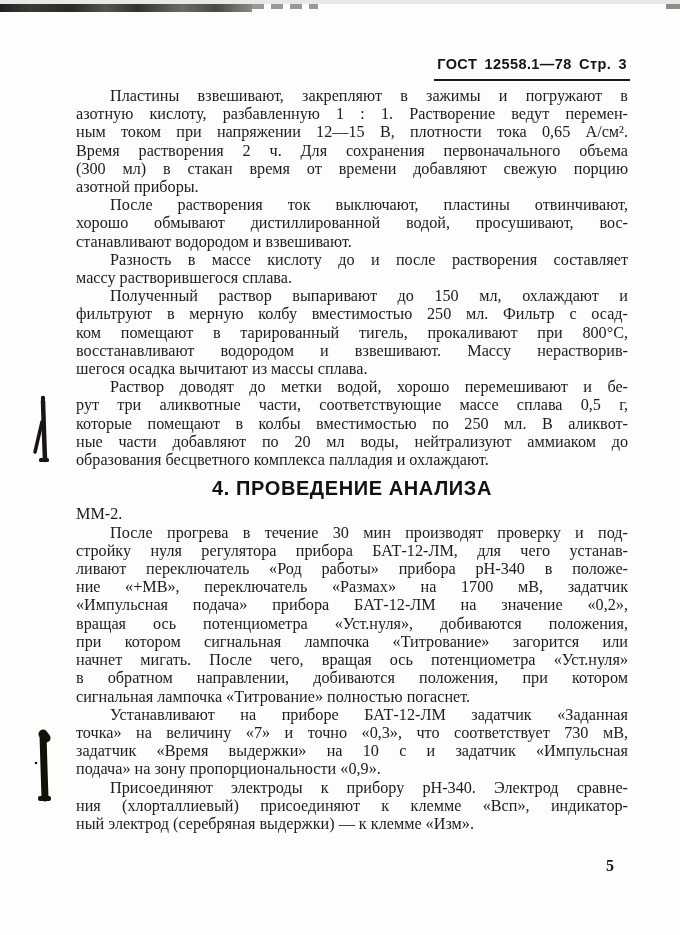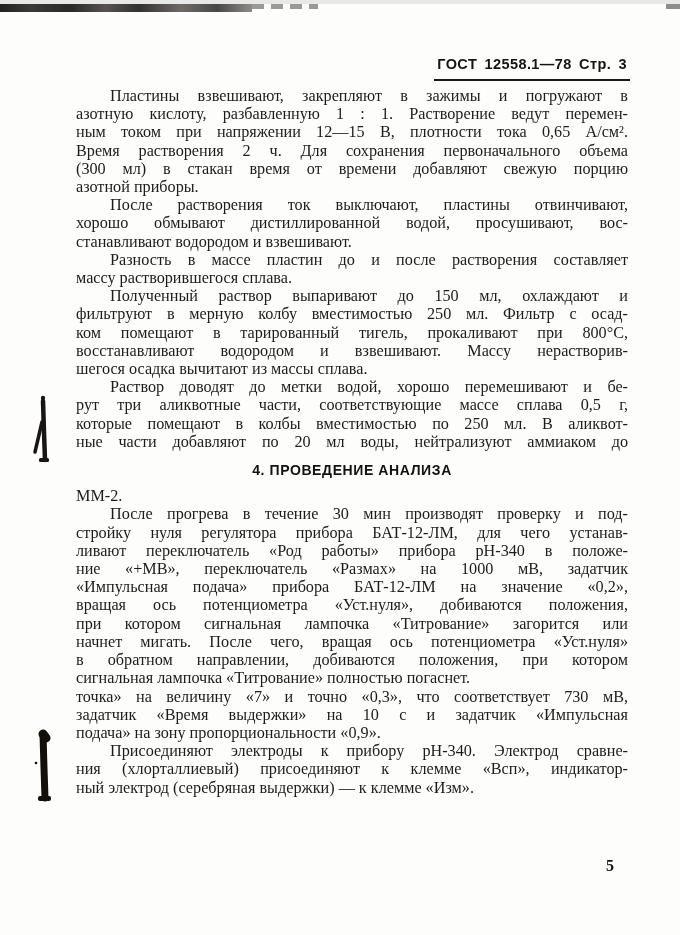--- a/index.html
+++ b/index.html
@@ -64,21 +64,21 @@
   .line {
     text-align: justify;
     text-align-last: justify;
   }
   .line.first { text-indent: 34px; }
   .line.last  { text-align-last: left; }
 
   .section-heading {
     font-family: "Liberation Sans", sans-serif;
     font-weight: 700;
-    font-size: 14px;
+    font-size: 20px;
     letter-spacing: 0.6px;
     text-align: center;
     margin: 10px 0 8px 0;
     color: #14120f;
   }
 
   
   .ink-mark { position: absolute; }
   .ink-mark-top    { left: 28px; top: 390px; }
   .ink-mark-bottom { left: 30px; top: 724px; }
@@ -113,53 +113,55 @@
         <div class="line">Время растворения 2 ч. Для сохранения первоначального объема</div>
         <div class="line">(300 мл) в стакан время от времени добавляют свежую порцию</div>
         <div class="line last">азотной приборы.</div>
       </div>
       <div class="paragraph">
         <div class="line first">После растворения ток выключают, пластины отвинчивают,</div>
         <div class="line">хорошо обмывают дистиллированной водой, просушивают, вос-</div>
         <div class="line last">станавливают водородом и взвешивают.</div>
       </div>
       <div class="paragraph">
-        <div class="line first">Разность в массе пластин до и после растворения составляет</div>
+        <div class="line first">Разность в массе кислоту до и после растворения составляет</div>
         <div class="line last">массу растворившегося сплава.</div>
       </div>
       <div class="paragraph">
         <div class="line first">Полученный раствор выпаривают до 150 мл, охлаждают и</div>
         <div class="line">фильтруют в мерную колбу вместимостью 250 мл. Фильтр с осад-</div>
         <div class="line">ком помещают в тарированный тигель, прокаливают при 800°С,</div>
         <div class="line">восстанавливают водородом и взвешивают. Массу нерастворив-</div>
         <div class="line last">шегося осадка вычитают из массы сплава.</div>
       </div>
       <div class="paragraph">
         <div class="line first">Раствор доводят до метки водой, хорошо перемешивают и бе-</div>
         <div class="line">рут три аликвотные части, соответствующие массе сплава 0,5 г,</div>
         <div class="line">которые помещают в колбы вместимостью по 250 мл. В аликвот-</div>
         <div class="line">ные части добавляют по 20 мл воды, нейтрализуют аммиаком до</div>
+        <div class="line last">образования бесцветного комплекса палладия и охлаждают.</div>
       </div>
       <div class="section-heading">4. ПРОВЕДЕНИЕ АНАЛИЗА</div>
       <div class="paragraph">
         <div class="line last">ММ-2.</div>
       </div>
       <div class="paragraph">
         <div class="line first">После прогрева в течение 30 мин производят проверку и под-</div>
         <div class="line">стройку нуля регулятора прибора БАТ-12-ЛМ, для чего устанав-</div>
         <div class="line">ливают переключатель «Род работы» прибора рН-340 в положе-</div>
-        <div class="line">ние «+МВ», переключатель «Размах» на 1000 мВ, задатчик</div>
+        <div class="line">ние «+МВ», переключатель «Размах» на 1700 мВ, задатчик</div>
         <div class="line">«Импульсная подача» прибора БАТ-12-ЛМ на значение «0,2»,</div>
         <div class="line">вращая ось потенциометра «Уст.нуля», добиваются положения,</div>
         <div class="line">при котором сигнальная лампочка «Титрование» загорится или</div>
         <div class="line">начнет мигать. После чего, вращая ось потенциометра «Уст.нуля»</div>
         <div class="line">в обратном направлении, добиваются положения, при котором</div>
         <div class="line last">сигнальная лампочка «Титрование» полностью погаснет.</div>
       </div>
       <div class="paragraph">
+        <div class="line first">Устанавливают на приборе БАТ-12-ЛМ задатчик «Заданная</div>
         <div class="line">точка» на величину «7» и точно «0,3», что соответствует 730 мВ,</div>
         <div class="line">задатчик «Время выдержки» на 10 с и задатчик «Импульсная</div>
         <div class="line last">подача» на зону пропорциональности «0,9».</div>
       </div>
       <div class="paragraph">
         <div class="line first">Присоединяют электроды к прибору рН-340. Электрод сравне-</div>
         <div class="line">ния (хлорталлиевый) присоединяют к клемме «Всп», индикатор-</div>
         <div class="line last">ный электрод (серебряная выдержки) — к клемме «Изм».</div>
       </div>
     </div>

